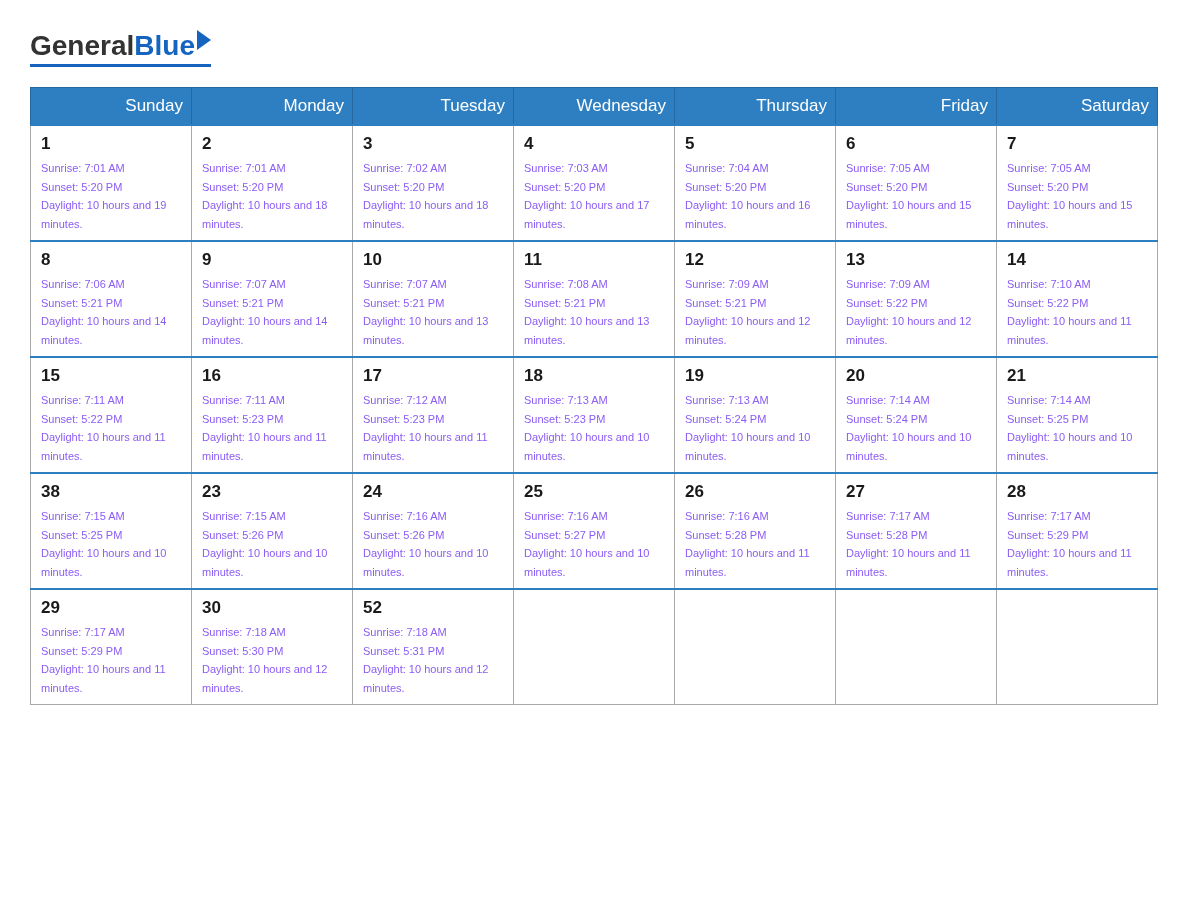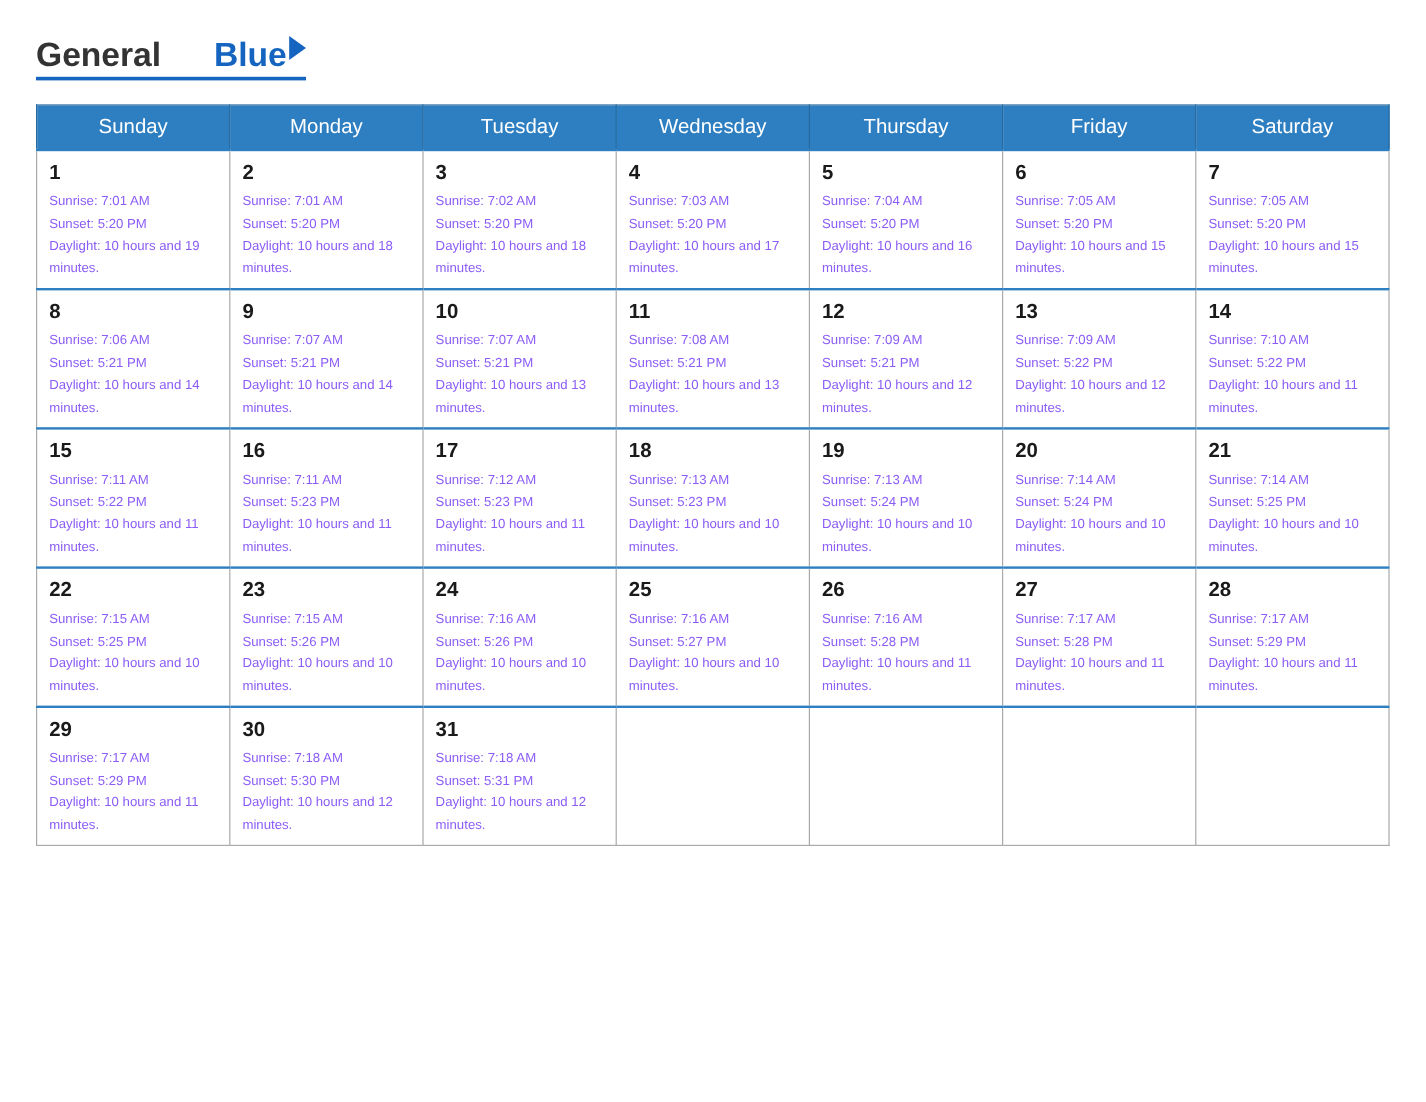--- a/index.html
+++ b/index.html
@@ -18,21 +18,20 @@
     }
     .logo {
       display: flex;
       flex-direction: column;
       align-items: flex-start;
       padding-top: 10px;
     }
     .logo-text {
       display: flex;
       align-items: center;
-      gap: 44px;
     }
     .logo-general {
       font-size: 28px;
       font-weight: bold;
       color: #333333;
     }
     .logo-blue-box {
       display: flex;
     }
     .logo-blue {
@@ -72,22 +71,22 @@
     .calendar-table {
       width: 100%;
       border-collapse: collapse;
       border: 1px solid #999;
     }
     .calendar-table th {
       background: #2e7fc1;
       color: #ffffff;
       font-size: 17px;
       font-weight: normal;
-      padding: 8px 20px;
-      text-align: center;
+      padding: 8px 8px;
+      text-align: right;
       border: 1px solid #2569a0;
     }
     .calendar-table td {
       vertical-align: top;
       padding: 8px 10px;
       border: 1px solid #aaaaaa;
       width: 14.28%;
       min-height: 100px;
     }
     .day-number {
@@ -225,21 +224,21 @@
         <span class="day-number">20</span>
         <span class="day-info">Sunrise: 7:14 AM<br>Sunset: 5:24 PM<br>Daylight: 10 hours and 10 minutes.</span>
       </td>
         <td>
         <span class="day-number">21</span>
         <span class="day-info">Sunrise: 7:14 AM<br>Sunset: 5:25 PM<br>Daylight: 10 hours and 10 minutes.</span>
       </td>
       </tr>
       <tr class="week-row">
         <td>
-        <span class="day-number">22</span>
+        <span class="day-number">38</span>
         <span class="day-info">Sunrise: 7:15 AM<br>Sunset: 5:25 PM<br>Daylight: 10 hours and 10 minutes.</span>
       </td>
         <td>
         <span class="day-number">23</span>
         <span class="day-info">Sunrise: 7:15 AM<br>Sunset: 5:26 PM<br>Daylight: 10 hours and 10 minutes.</span>
       </td>
         <td>
         <span class="day-number">24</span>
         <span class="day-info">Sunrise: 7:16 AM<br>Sunset: 5:26 PM<br>Daylight: 10 hours and 10 minutes.</span>
       </td>
@@ -263,21 +262,21 @@
       <tr class="week-row">
         <td>
         <span class="day-number">29</span>
         <span class="day-info">Sunrise: 7:17 AM<br>Sunset: 5:29 PM<br>Daylight: 10 hours and 11 minutes.</span>
       </td>
         <td>
         <span class="day-number">30</span>
         <span class="day-info">Sunrise: 7:18 AM<br>Sunset: 5:30 PM<br>Daylight: 10 hours and 12 minutes.</span>
       </td>
         <td>
-        <span class="day-number">31</span>
+        <span class="day-number">52</span>
         <span class="day-info">Sunrise: 7:18 AM<br>Sunset: 5:31 PM<br>Daylight: 10 hours and 12 minutes.</span>
       </td>
         <td class="empty-cell"></td>
         <td class="empty-cell"></td>
         <td class="empty-cell"></td>
         <td class="empty-cell"></td>
       </tr>
     </tbody>
 </table>
 

